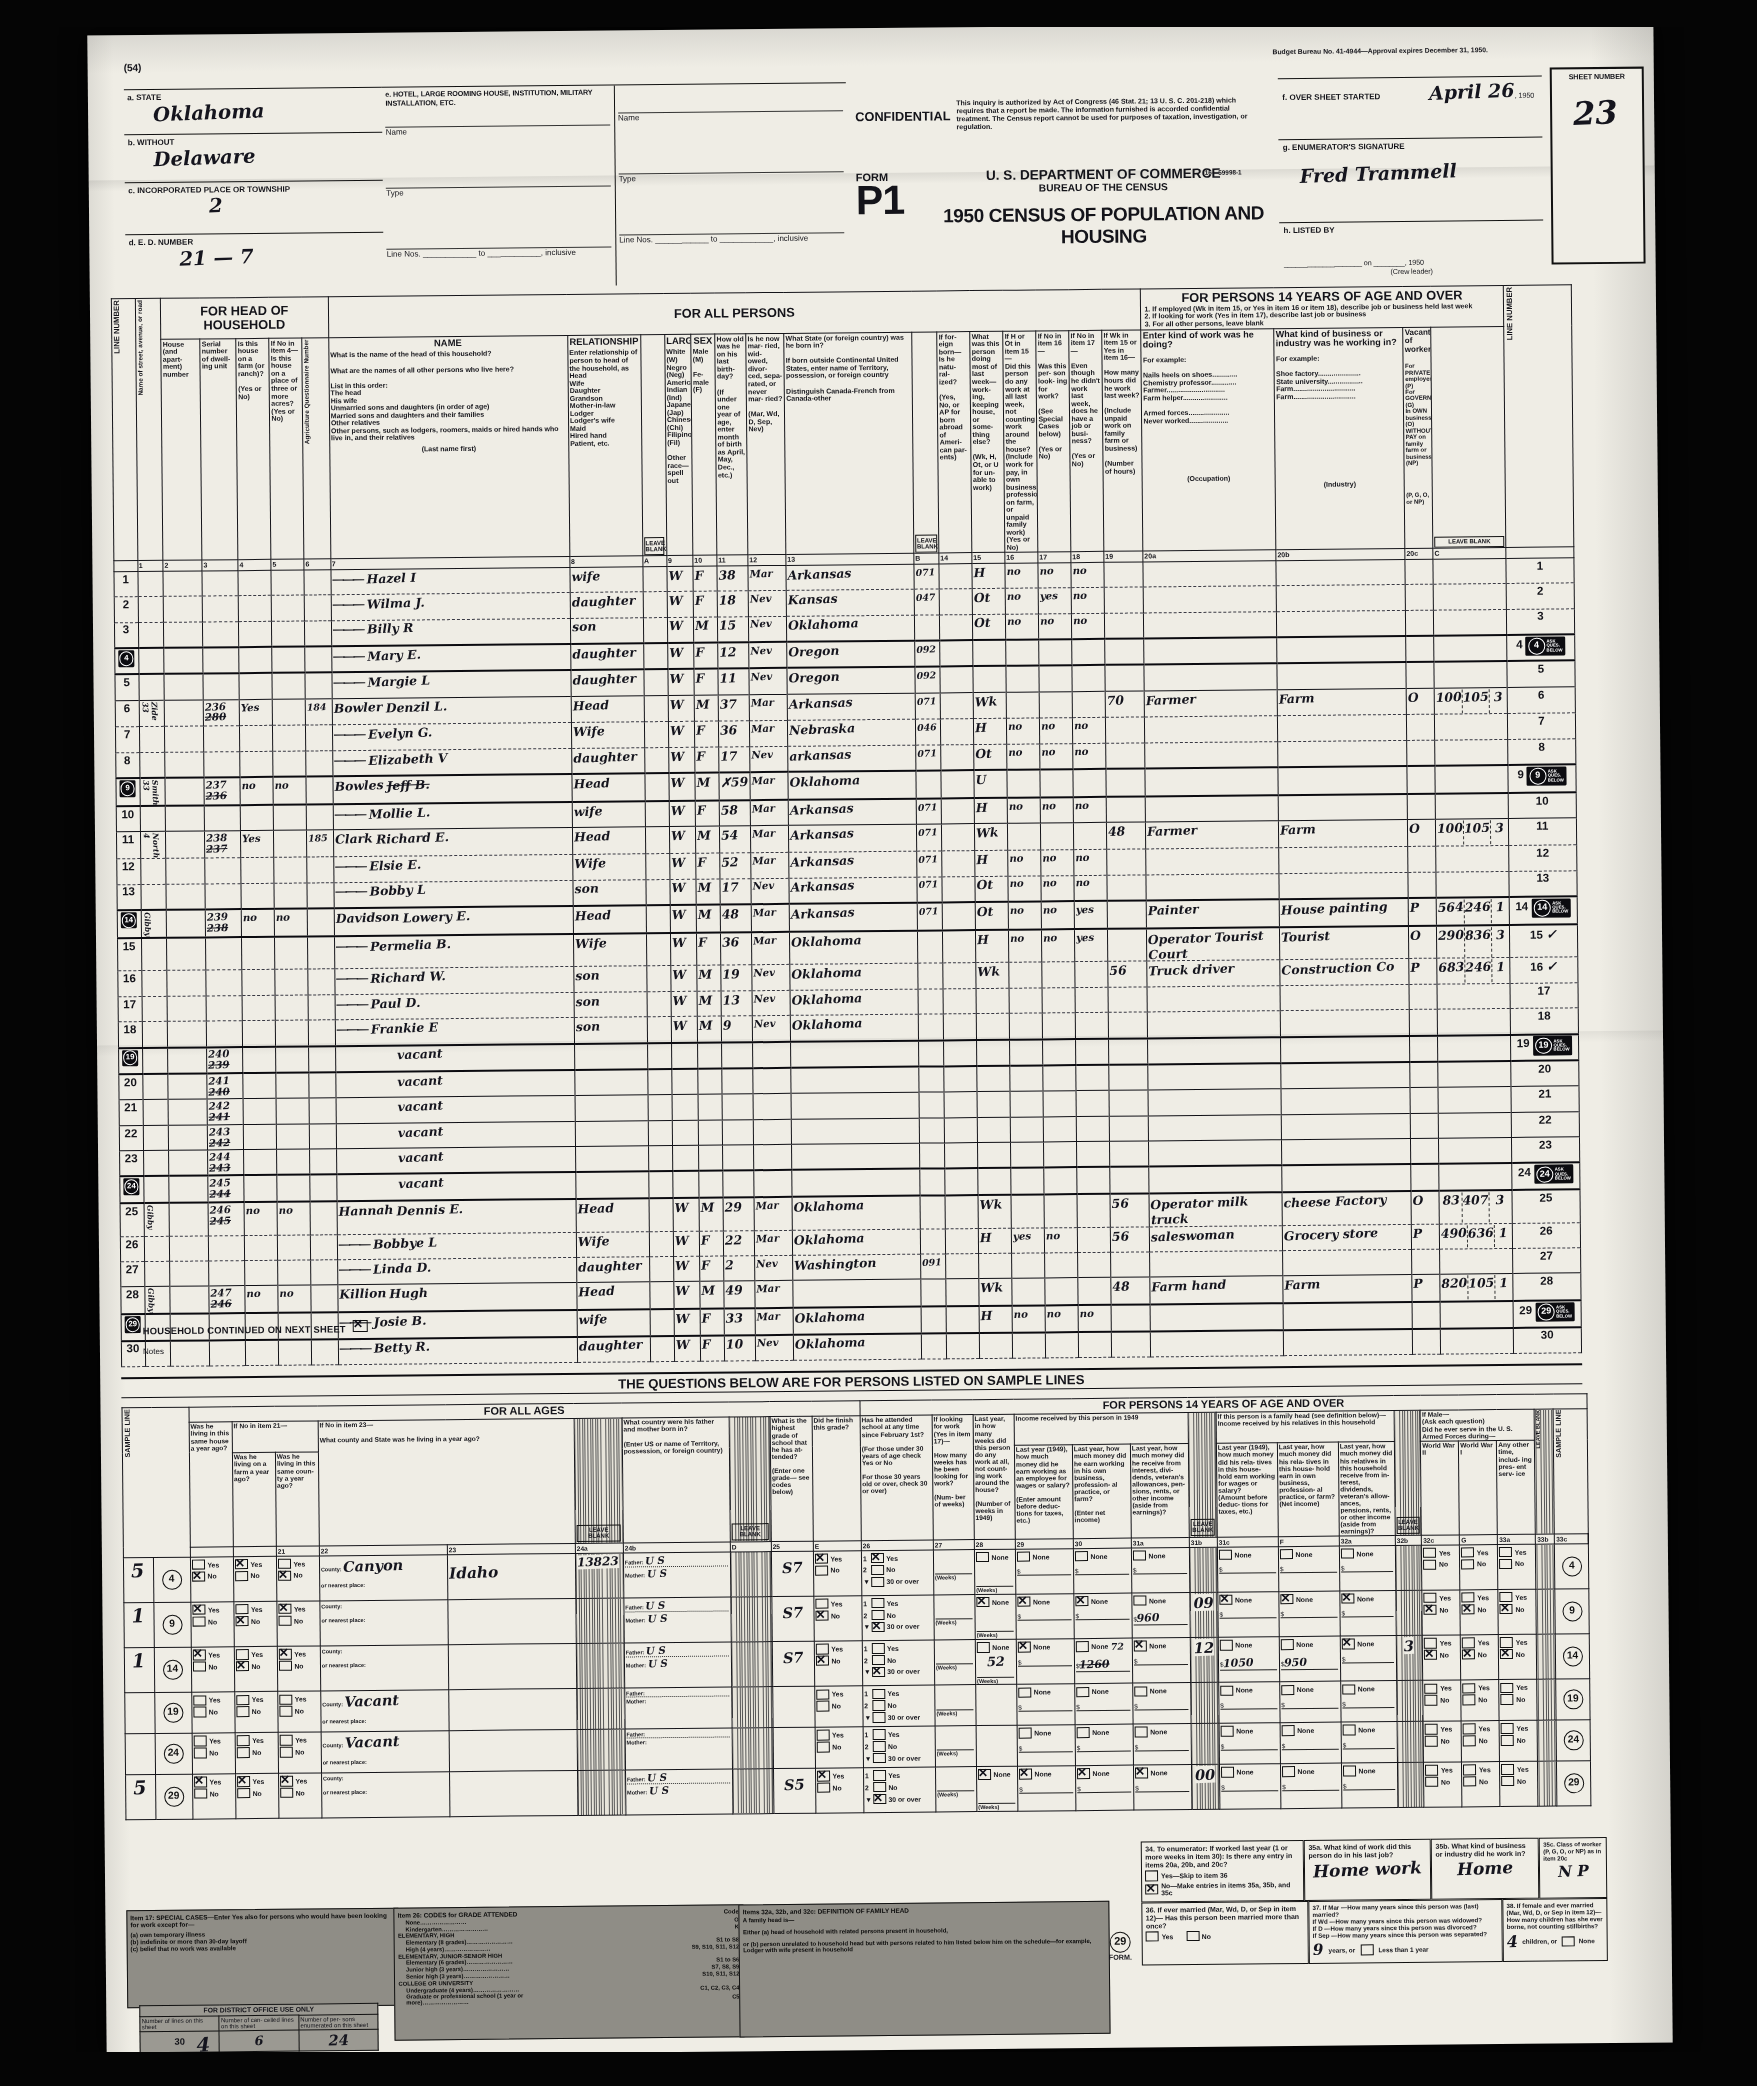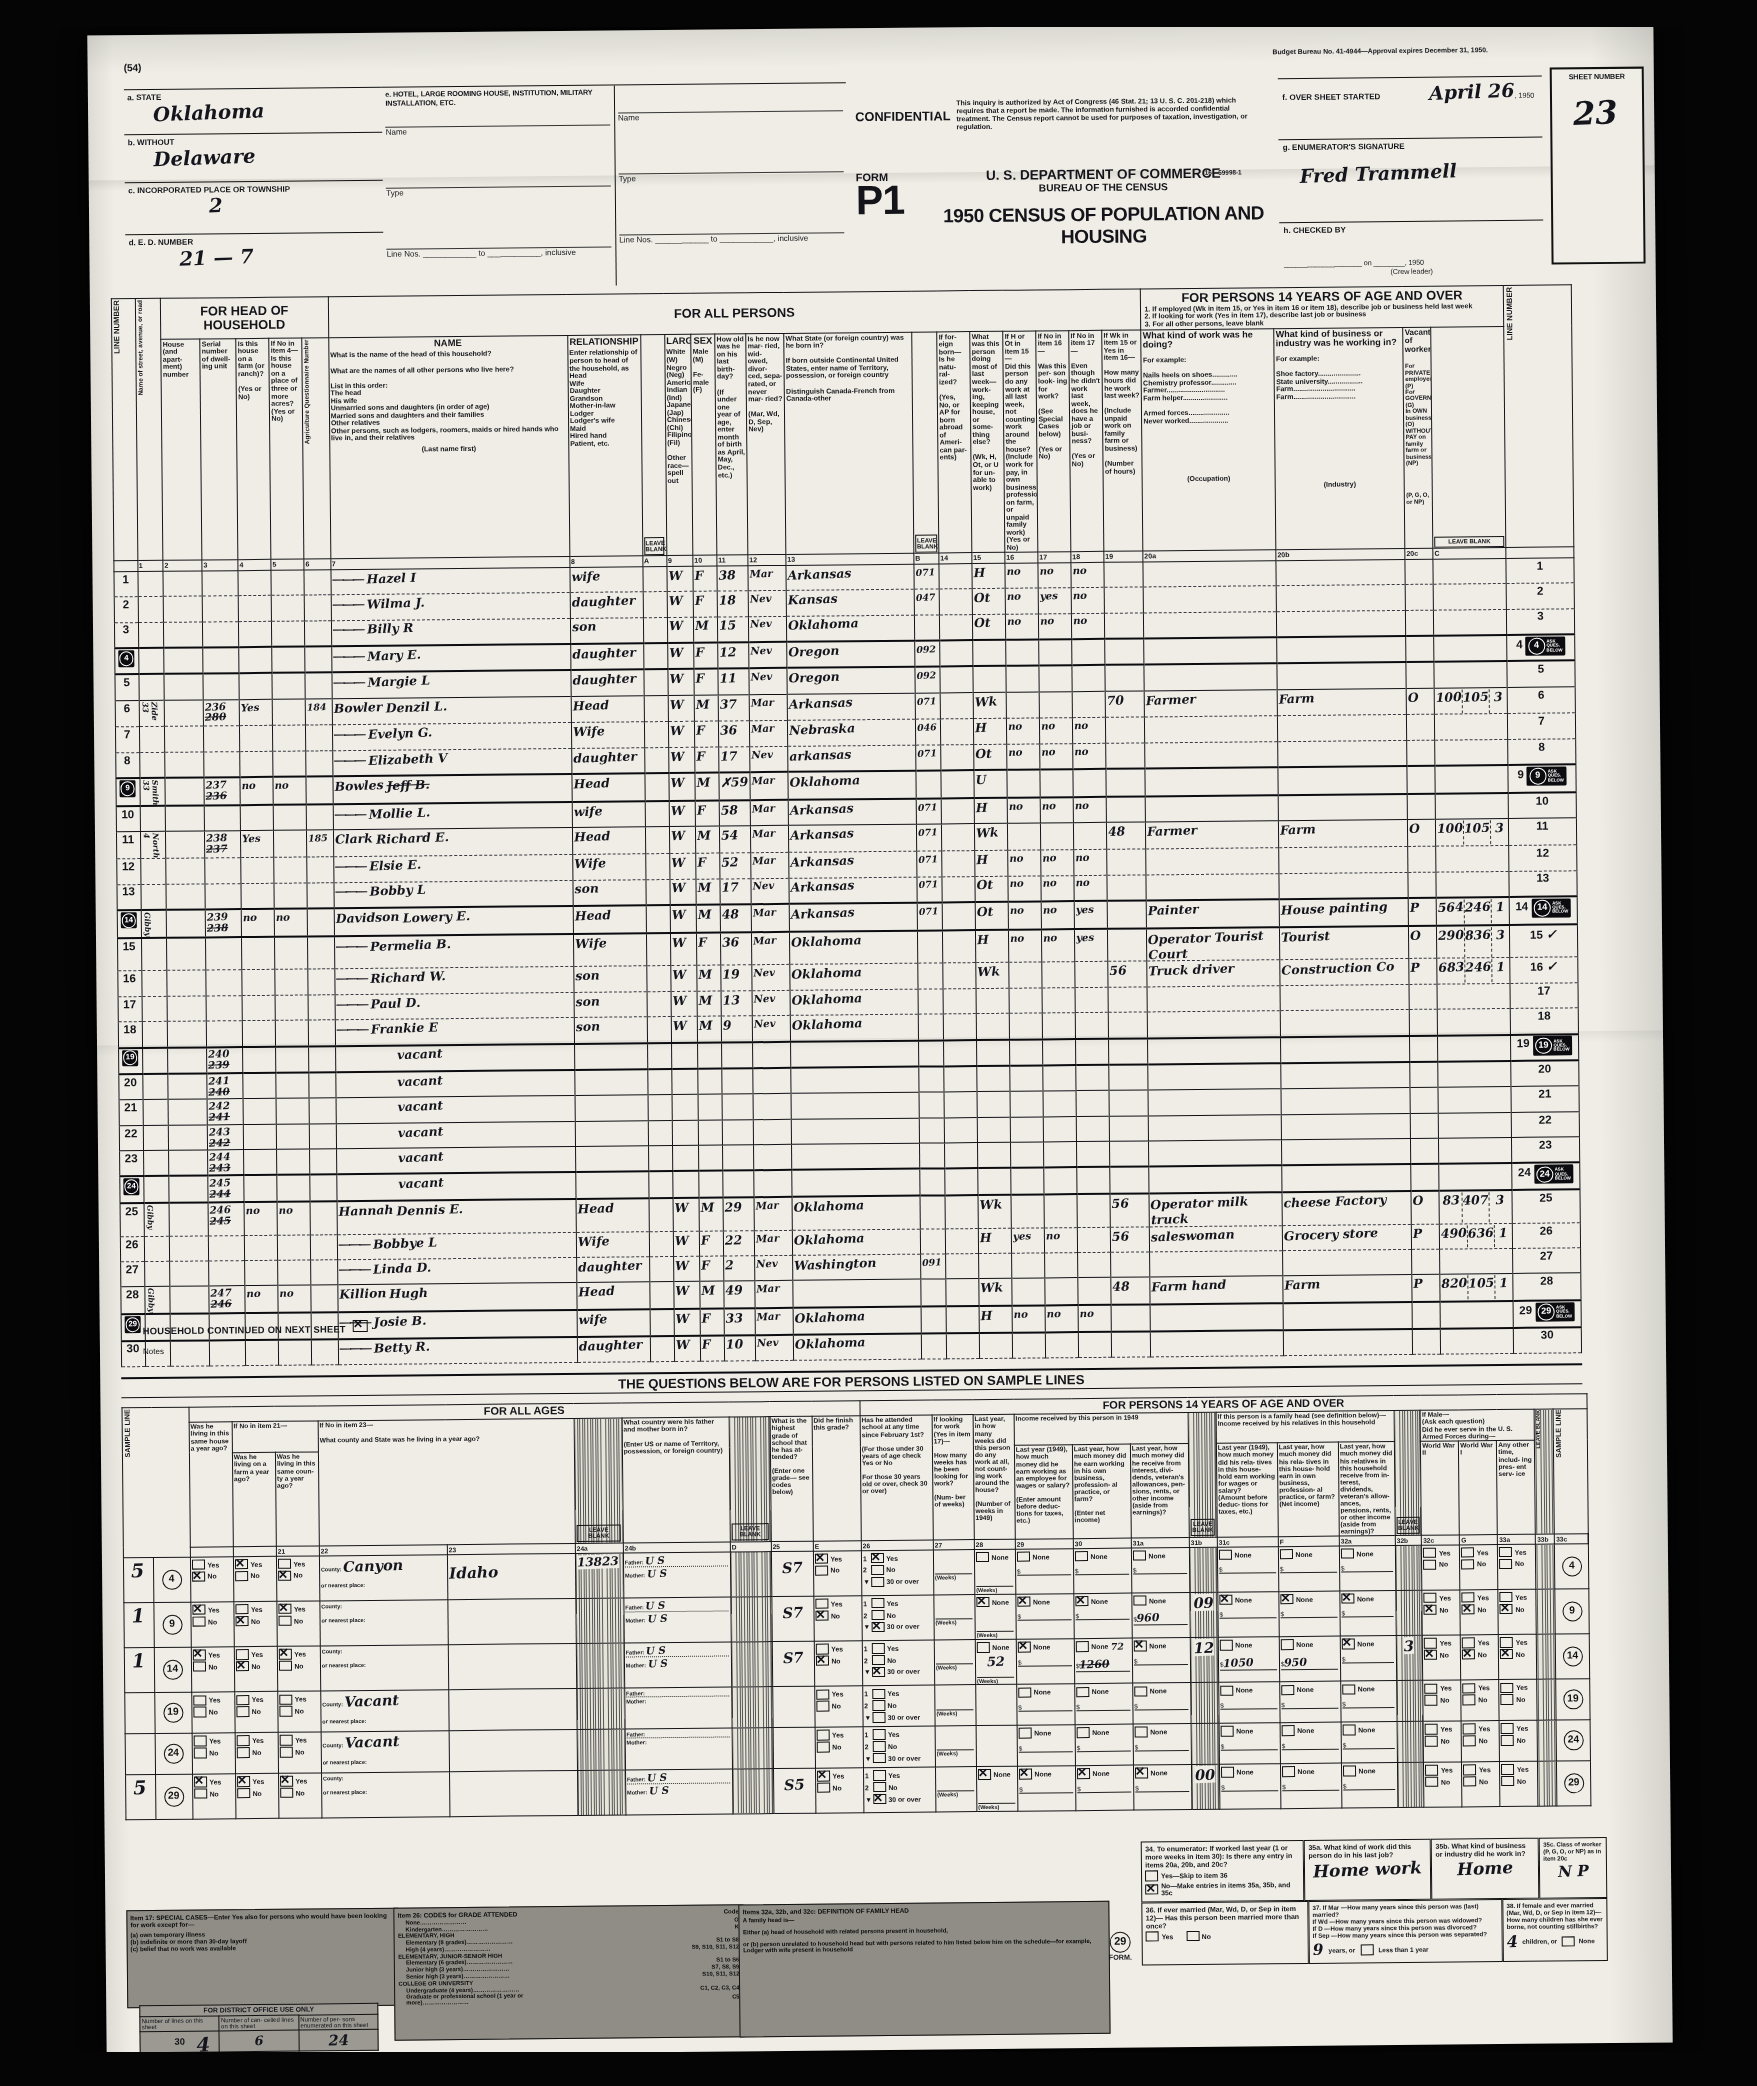--- a/index.html
+++ b/index.html
@@ -165,21 +165,21 @@
   <div class="abs admin">
     <div class="arow" style="height:55px">
       <span class="sm b">f. OVER SHEET STARTED</span>
       <span class="hw big" style="margin-left:47px">April 26</span><span class="tiny">, 1950</span>
     </div>
     <div class="arow" style="height:77px">
       <span class="sm b">g. ENUMERATOR'S SIGNATURE</span><br>
       <span class="hw big" style="margin:11px 0 0 17px">Fred Trammell</span>
     </div>
     <div class="arow" style="height:60px">
-      <span class="sm b">h. CHECKED BY</span><br>
+      <span class="sm b">h. LISTED BY</span><br>
       <div class="tiny" style="margin-top:24px">____________________ <span>on</span> ________<span>, 1950</span></div>
       <div class="tiny ctr">(Crew leader)</div>
     </div>
   </div>
   <div class="abs sheet">
     <div class="tiny b ctr" style="margin-top:3.4px">SHEET NUMBER</div>
     <span class="hw">23</span>
   </div>
 
   <table class="abs main">
@@ -314,21 +314,21 @@
 Even though he didn't work last week, does he have a job or busi- ness?
 
 (Yes or No)</th>
         <th class="pre">If Wk in item 15 or Yes in item 16—
 
 How many hours did he work last week?
 
 (Include unpaid work on family farm or business)
 
 (Number of hours)</th>
-        <th><span class="b" style="font-size:9px">What kind of work was he doing?</span>
+        <th><span class="b" style="font-size:9px">Enter kind of work was he doing?</span>
             <div class="pre" style="margin-top:6px">For example:
 
 Nails heels on shoes.............
 Chemistry professor.............
 Farmer..............................
 Farm helper.......................
 
 Armed forces.....................
 Never worked....................</div>
             <div class="ctr b bot" style="margin-top:51px">(Occupation)</div></th>

